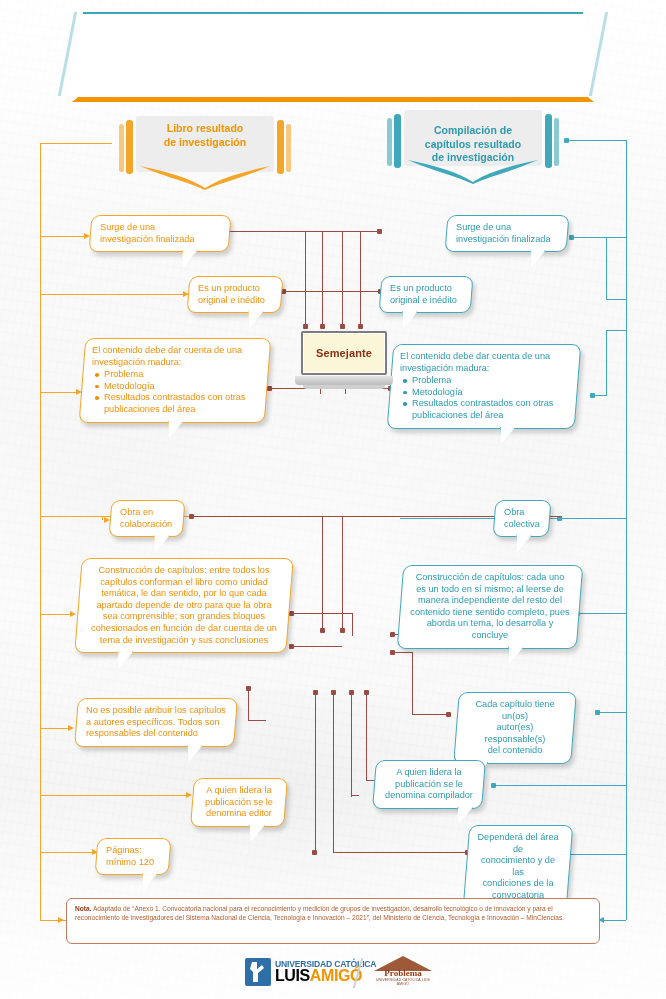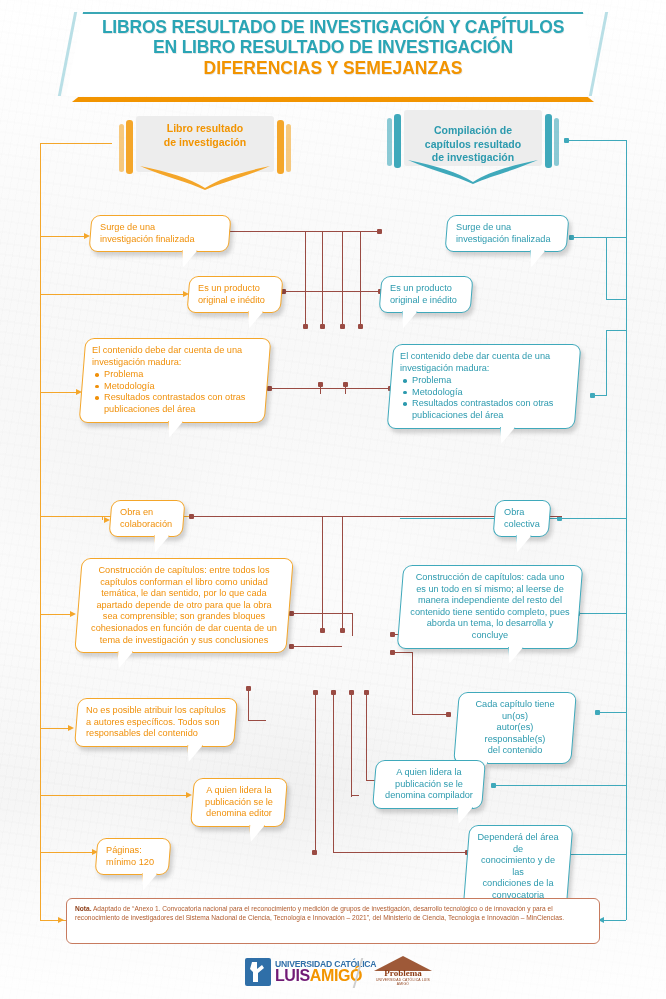--- a/index.html
+++ b/index.html
@@ -168,21 +168,21 @@
   .logos { position:absolute; left:0; top:952px; width:666px; height:47px; }
   .logo-uc { position:absolute; left:245px; top:6px; display:flex; align-items:center; }
   .logo-mark {
     width:26px; height:28px; background:#2f6fa8; border-radius:2px;
     display:flex; align-items:center; justify-content:center; margin-right:4px;
   }
   .logo-mark svg { display:block; }
   .logo-txt { line-height:1; }
   .logo-l1 { font-size:8.6px; font-weight:bold; color:#2f6fa8; letter-spacing:-0.2px; }
   .logo-l2 { font-size:16px; font-weight:bold; letter-spacing:-0.4px; }
-  .logo-l2 .a { color:#701a75; }
+  .logo-l2 .a { color:#000000; }
   .logo-l2 .b { color:#f29400; }
   .logo-slash { position:absolute; left:357px; top:6px; width:2px; height:30px; background:#cfcfcf; transform:skewX(-16deg); }
   .logo-ed { position:absolute; left:372px; top:4px; width:62px; height:34px; text-align:center; }
   .ed-roof { width:58px; height:15px; margin:0 auto; background:#8d3c15;
     clip-path: polygon(50% 0%, 100% 100%, 0% 100%); opacity:.85; }
   .ed-name { font-size:9px; font-weight:bold; color:#8d3c15; margin-top:-3px; font-family:"Liberation Serif", serif; }
   .ed-sub { font-size:3.4px; color:#8d3c15; letter-spacing:.2px; }
 
   .sec-divider { position:absolute; background:#f4a62a; }
 </style>
@@ -194,25 +194,20 @@
   <div class="bg-texture"></div>
   <div class="bg-blob" style="left:-40px; top:380px; width:300px; height:240px;"></div>
   <div class="bg-blob" style="left:360px; top:420px; width:340px; height:260px;"></div>
   <div class="bg-blob" style="left:80px; top:690px; width:420px; height:230px;"></div>
   <div class="bg-white-wash"></div>
 
   <div class="header-wrap">
     <div class="header-band"></div>
     <div class="header-chevL"></div>
     <div class="header-chevR"></div>
-    <div class="header-text">
-      <div class="h-line1">LIBROS RESULTADO DE INVESTIGACIÓN Y CAPÍTULOS</div>
-      <div class="h-line2">EN LIBRO RESULTADO DE INVESTIGACIÓN</div>
-      <div class="h-line3">DIFERENCIAS Y SEMEJANZAS</div>
-    </div>
   </div>
   <div class="header-underline"></div>
 
   <div class="bookhead bh-orange" style="left:110px; top:112px;text-decoration:underline;">
     <div class="book-pages"></div>
     <div class="book-cover-l2"></div>
     <div class="book-cover-l"></div>
     <div class="book-cover-r"></div>
     <div class="book-cover-r2"></div>
     <svg class="book-wing" viewBox="0 0 134 26">
@@ -327,20 +322,27 @@
       El contenido debe dar cuenta de una<br>investigación madura:
       <ul>
         <li>Problema</li>
         <li>Metodología</li>
         <li>Resultados contrastados con otras publicaciones del área</li>
       </ul>
     </span>
     <span class="tail" style="left:112px;"></span>
   </div>
 
+  <div class="laptop" style="left:295px; top:331px;">
+    <div class="screen">
+      <span>Semejante</span>
+    </div>
+    <div class="base"></div>
+    <div class="base2"></div>
+  </div>
 
   <div class="sec-divider" style="left:40px; top:516px; width:230px; height:1.3px;"></div>
   <div class="sec-divider teal" style="left:400px; top:518px; width:226px; height:1.3px; background:#3fa9bb;"></div>
 
   <div class="ln v" style="left:40px; top:516px; height:338px;"></div>
   <div class="ln h" style="left:40px; top:516px; width:62px;"></div>
   <div class="ln v" style="left:102px; top:516px; height:4px;"></div>
   <div class="arw r" style="left:104px; top:516.5px;"></div>
 
   <div class="ln h" style="left:40px; top:614px; width:32px;"></div>

